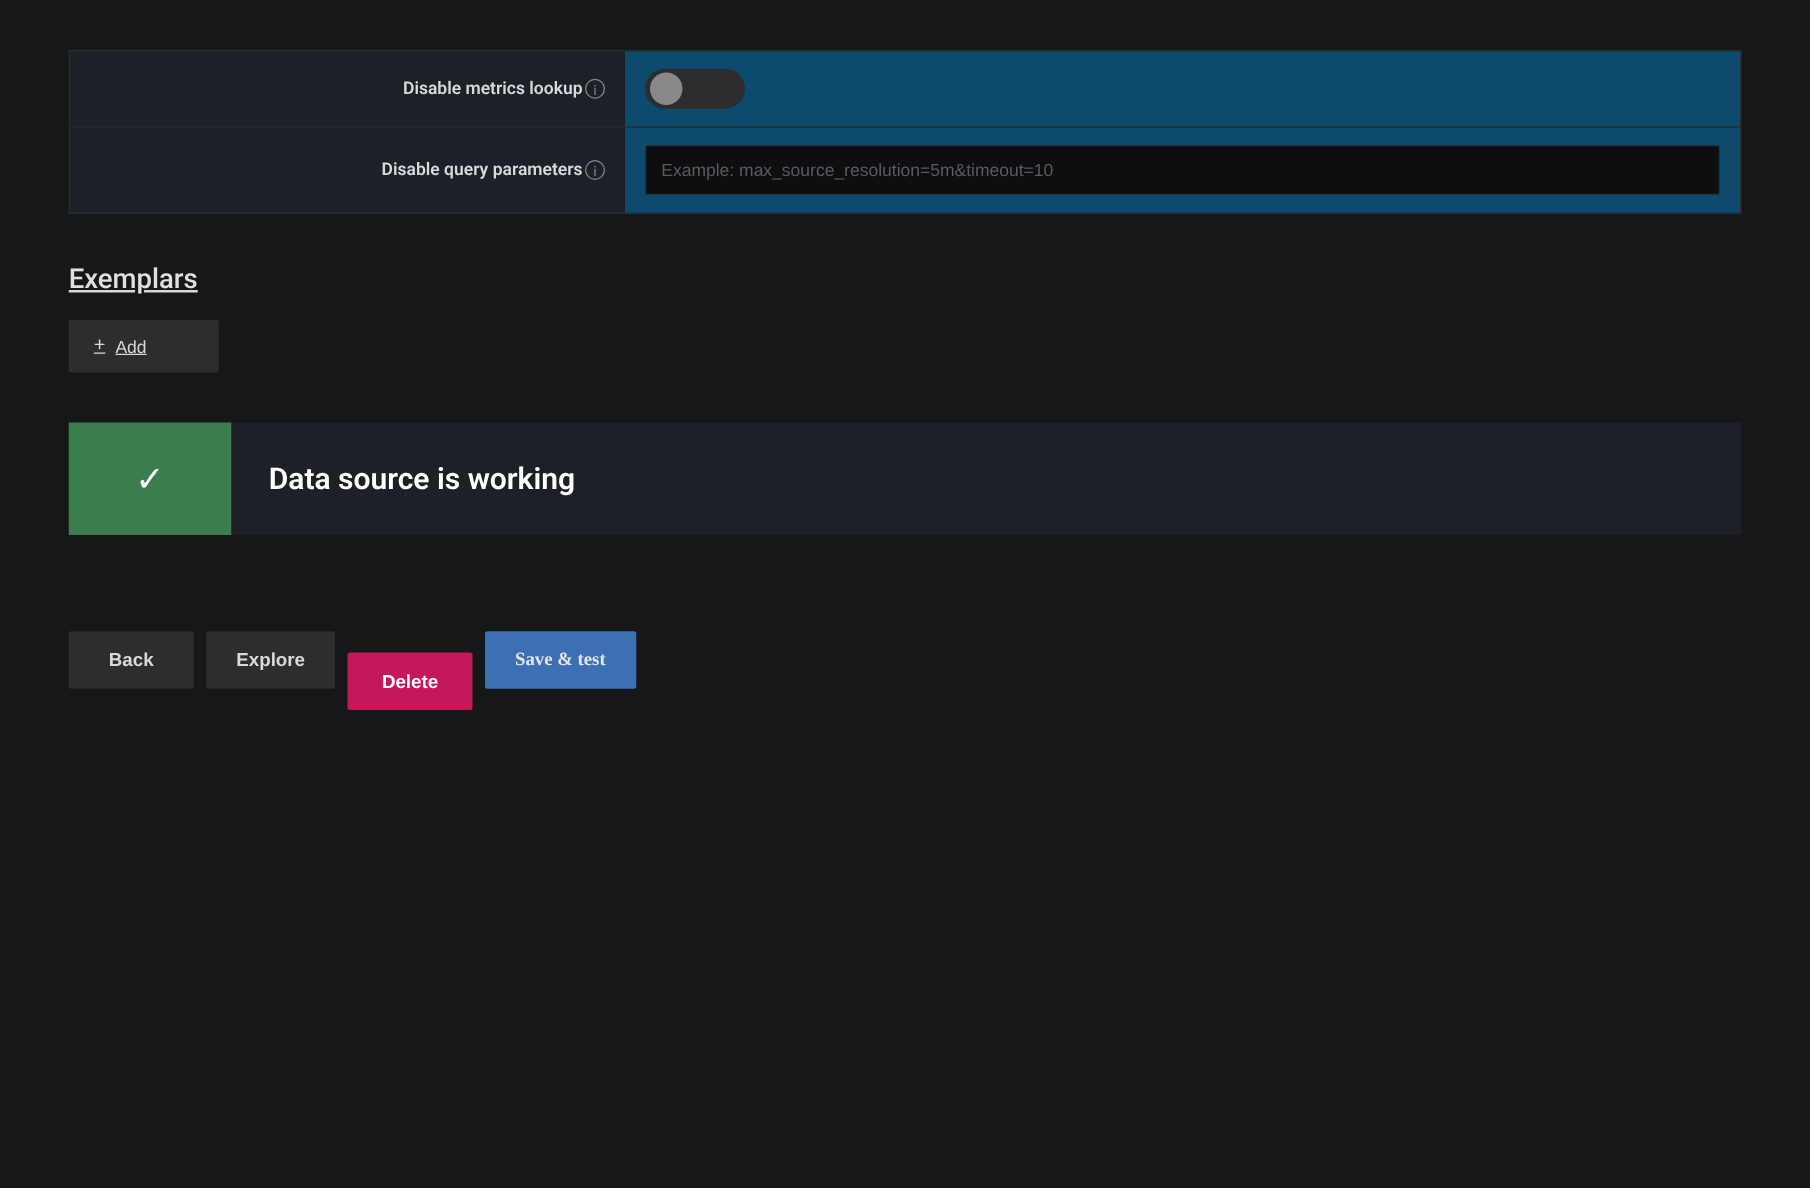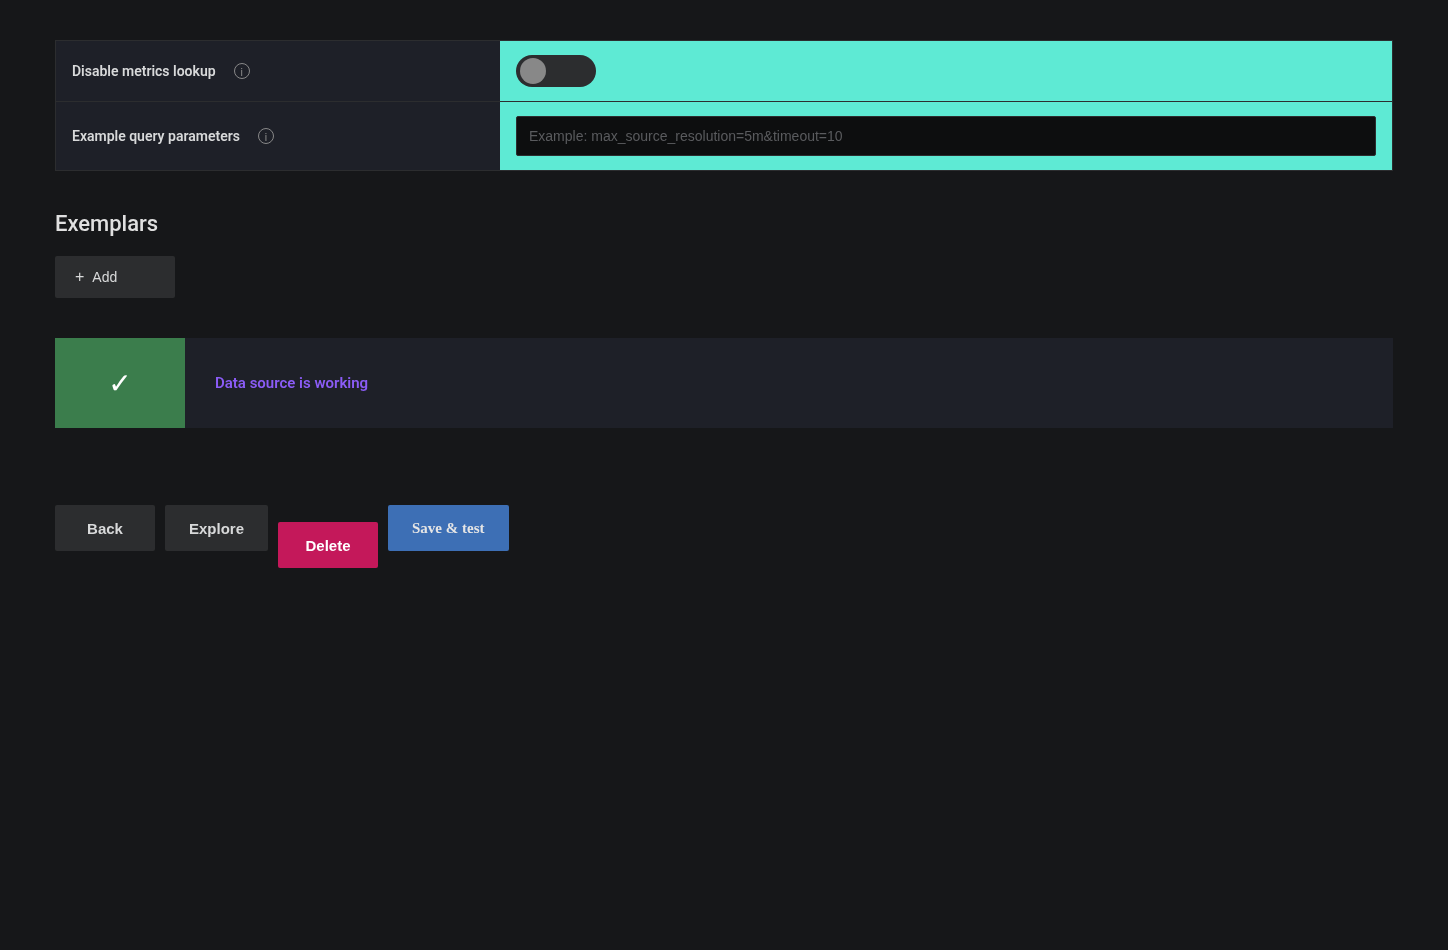--- a/index.html
+++ b/index.html
@@ -49,21 +49,22 @@
     .settings-label-cell {
       padding: 14px 16px;
       width: 480px;
       vertical-align: middle;
       background-color: #1e2028;
     }
 
     .settings-label-content {
       display: flex;
       align-items: center;
-      gap: 18px;
+      gap: 2px;
+      justify-content: flex-end;
     }
 
     .settings-label-text {
       font-weight: 600;
       color: #d8d9da;
       font-size: 14px;
     }
 
     .info-icon {
       width: 16px;
@@ -75,21 +76,21 @@
       justify-content: center;
       font-size: 11px;
       color: #888;
       cursor: pointer;
       flex-shrink: 0;
     }
 
     .settings-control-cell {
       padding: 14px 16px;
       vertical-align: middle;
-      background-color: #5eead4;
+      background-color: #0c4a6e;
     }
 
     
     .toggle-switch {
       position: relative;
       width: 80px;
       height: 32px;
       cursor: pointer;
     }
 
@@ -129,20 +130,21 @@
     }
 
     .text-input::placeholder {
       color: #5a5b5e;
     }
 
     
     .exemplars-section {
       margin-top: 40px;
       margin-bottom: 40px;
+      text-decoration: underline;
     }
 
     .add-button {
       display: flex;
       align-items: center;
       gap: 8px;
       background-color: #2c2d2f;
       color: #d8d9da;
       border: none;
       border-radius: 2px;
@@ -185,23 +187,23 @@
     }
 
     .status-message-area {
       display: flex;
       align-items: center;
       padding: 20px 30px;
       flex: 1;
     }
 
     .status-message-text {
-      font-size: 15px;
+      font-size: 24px;
       font-weight: 600;
-      color: #8b5cf6;
+      color: #ffffff;
     }
 
     
     .bottom-buttons {
       display: flex;
       gap: 10px;
       align-items: center;
     }
 
     .btn {
@@ -254,21 +256,21 @@
               <div class="toggle-track">
                 <div class="toggle-thumb"></div>
               </div>
             </div>
           </td>
         </tr>
 
         <tr class="settings-row">
           <td class="settings-label-cell">
             <div class="settings-label-content">
-              <span class="settings-label-text">Example query parameters</span>
+              <span class="settings-label-text">Disable query parameters</span>
               <span class="info-icon" title="Information">ℹ</span>
             </div>
           </td>
           <td class="settings-control-cell">
             <input class="text-input" type="text" placeholder="Example: max_source_resolution=5m&amp;timeout=10" style="">
           </td>
         </tr>
       </tbody>
     </table>
   </div>

